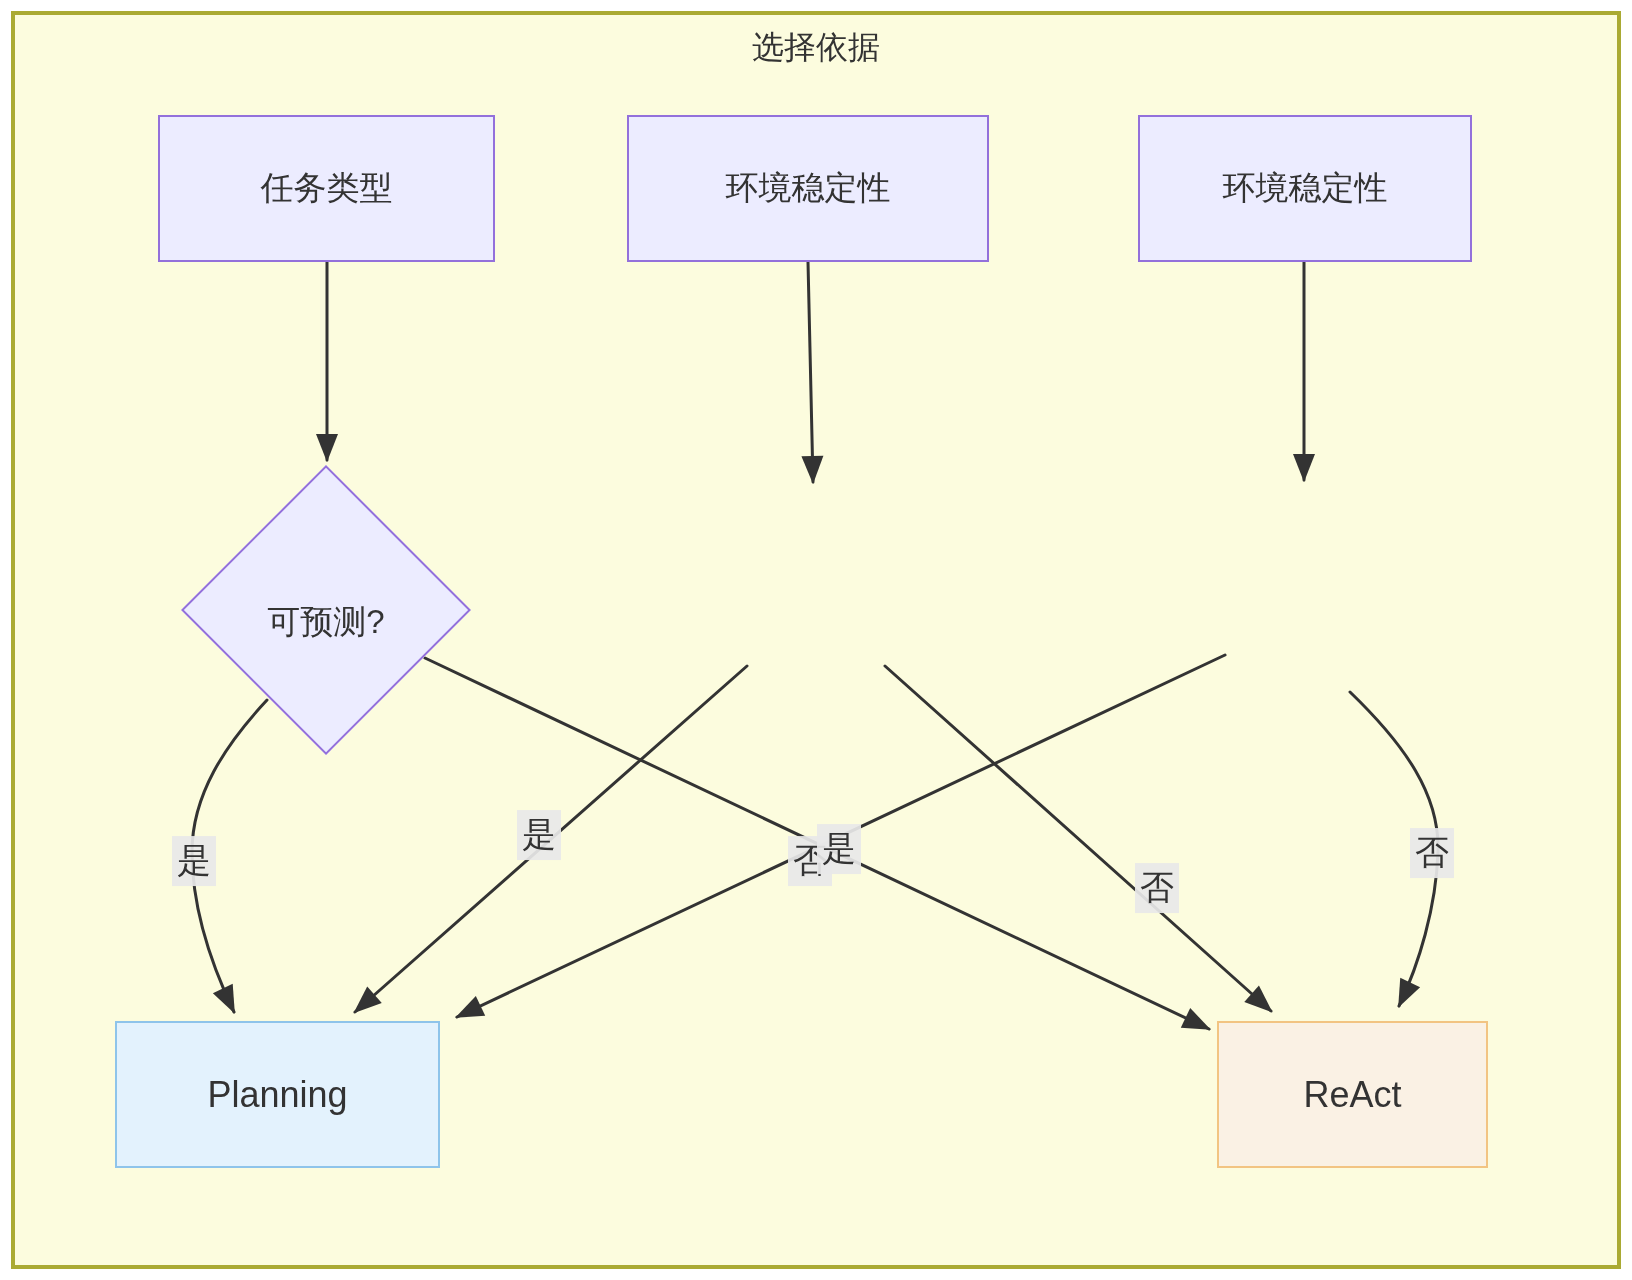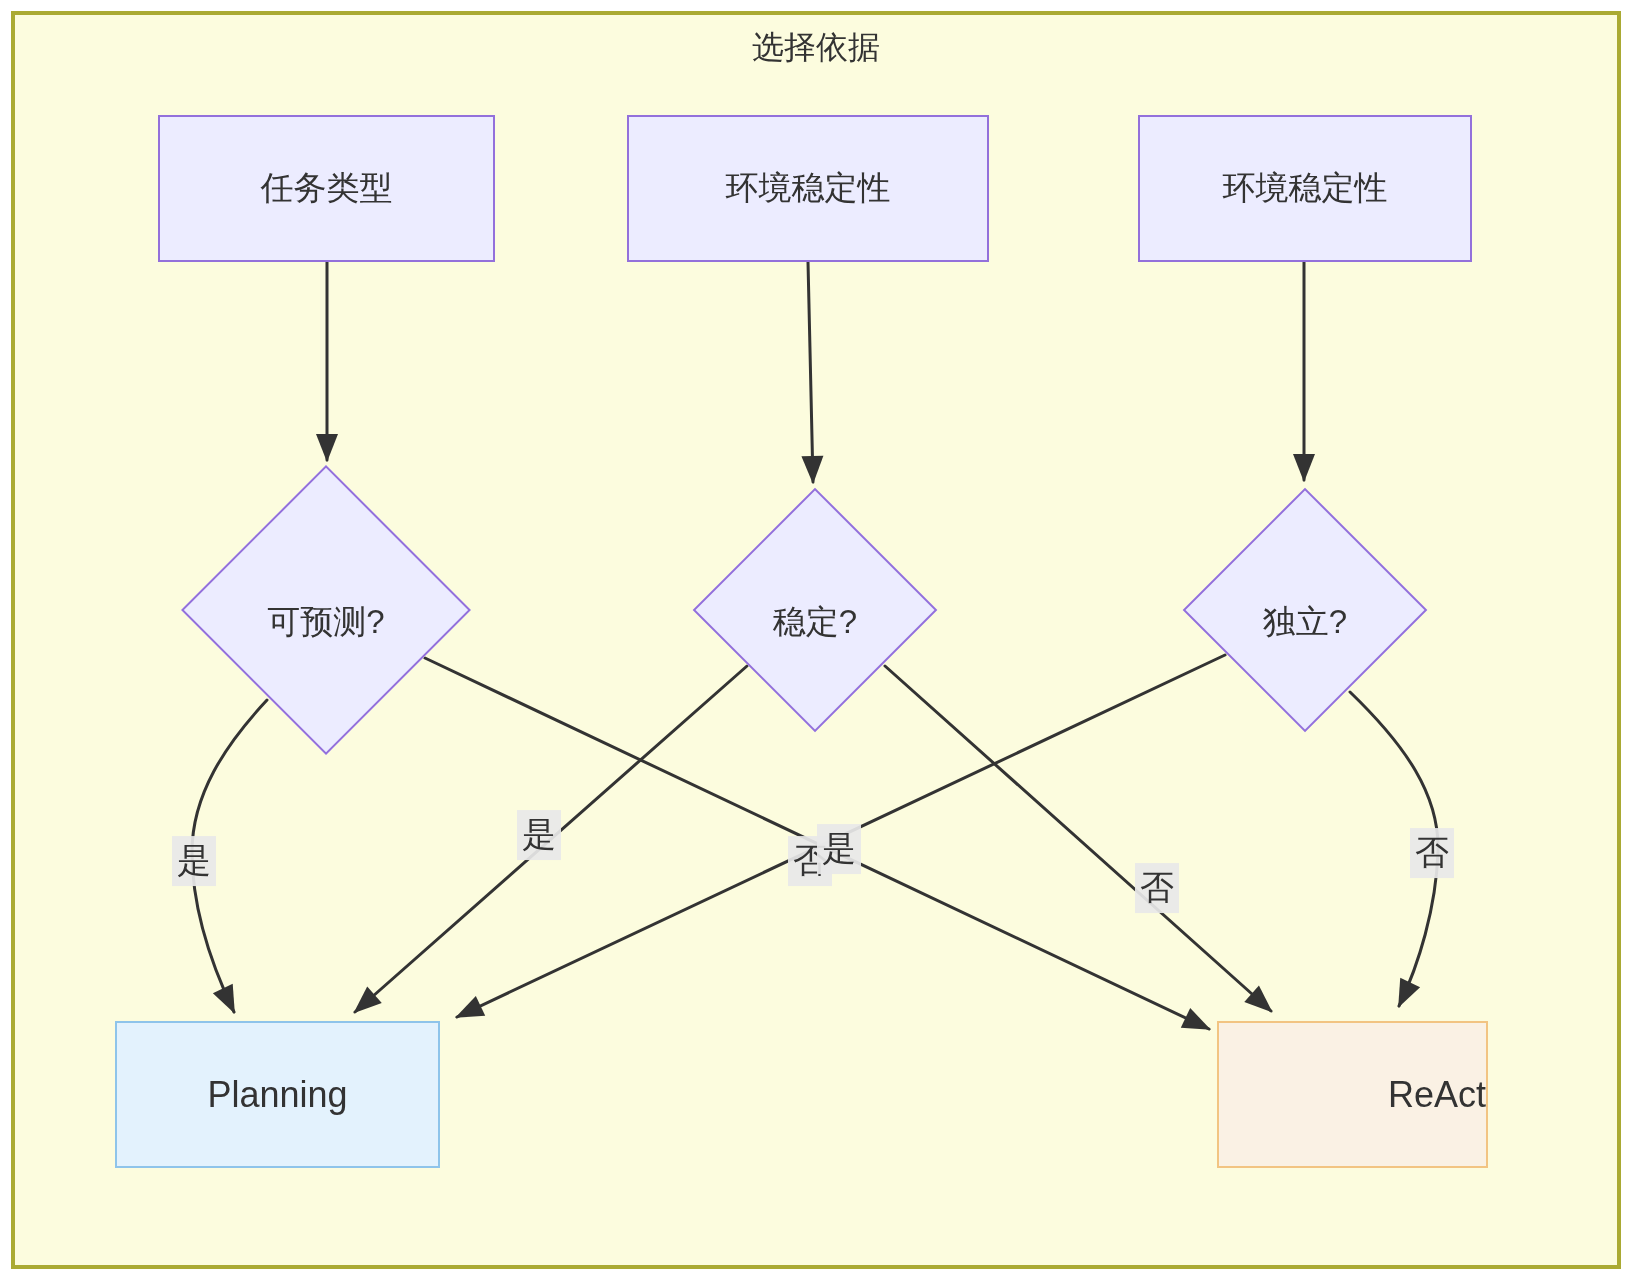--- a/index.html
+++ b/index.html
@@ -85,35 +85,27 @@
     <span>环境稳定性</span>
   </div>
   <div class="node rect-node" style="left:1138px; top:115px; width:334px; height:147px;">
     <span>环境稳定性</span>
   </div>
 
   <div class="diamond-wrap" style="left:181px; top:465px; width:290px; height:290px;">
     <div class="diamond-shape" style="width:205px; height:205px;"></div>
     <div class="diamond-label">可预测?</div>
   </div>
-  <div class="diamond-wrap" style="left:693px; top:487px; width:244px; height:246px;">
-    <div class="diamond-shape" style="width:173px; height:173px;"></div>
-    <div class="diamond-label">稳定?</div>
-  </div>
-  <div class="diamond-wrap" style="left:1183px; top:487px; width:244px; height:246px;">
-    <div class="diamond-shape" style="width:173px; height:173px;"></div>
-    <div class="diamond-label">独立?</div>
-  </div>
 
   <span class="edge-label" style="left:194px; top:861px;">是</span>
   <span class="edge-label" style="left:539px; top:835px;">是</span>
   <span class="edge-label" style="left:810px; top:861px;">否</span>
   <span class="edge-label" style="left:839px; top:849px;">是</span>
   <span class="edge-label" style="left:1157px; top:888px;">否</span>
   <span class="edge-label" style="left:1432px; top:853px;">否</span>
 
   <div class="node planning-node" style="left:115px; top:1021px; width:325px; height:147px;">
     <span>Planning</span>
   </div>
-  <div class="node react-node" style="left:1217px; top:1021px; width:271px; height:147px;justify-content:flex-end;">
+  <div class="node react-node" style="left:1217px; top:1021px; width:271px; height:147px;">
     <span>ReAct</span>
   </div>
 </div>
 
 </body></html>

